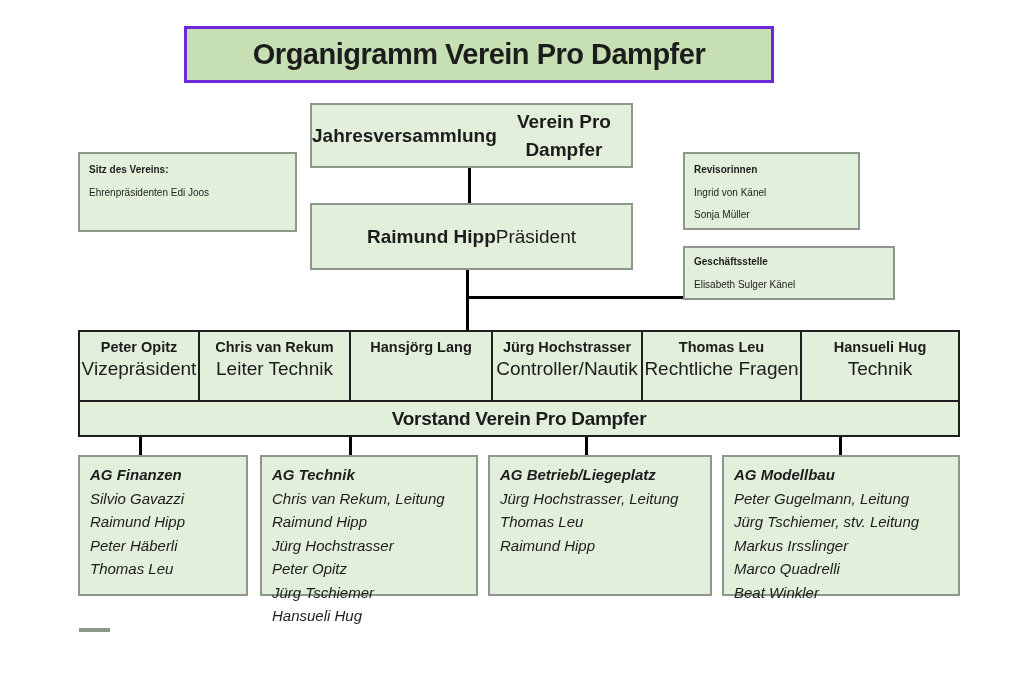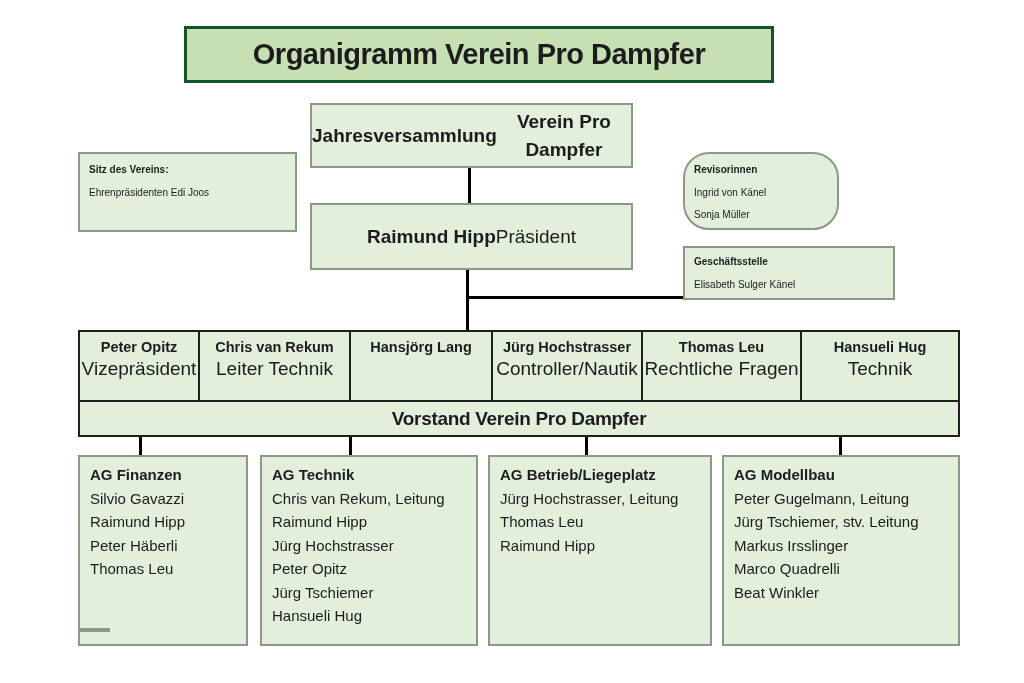--- a/index.html
+++ b/index.html
@@ -14,36 +14,36 @@
   }
   .box {
     position: absolute;
     background: #e2efda;
     border: 2px solid #8d978c;
   }
   .title-box {
     position: absolute;
     left: 184px; top: 26px; width: 590px; height: 57px;
     background: #c6e0b4;
-    border: 3px solid #14532d;
+    border: 3px solid #6d28d9;
     display: flex; align-items: center; justify-content: center;
   }
   .title-box .t {
     font-size: 29px; font-weight: bold; letter-spacing: -0.5px;
   }
   .center-txt { display: flex; flex-direction: row; align-items: center; justify-content: center; text-align: center; }
   .assembly { left: 310px; top: 103px; width: 323px; height: 65px; }
   .assembly div { font-size: 19px; font-weight: bold; line-height: 28px; }
   .president { left: 310px; top: 203px; width: 323px; height: 67px; }
   .president .nm { font-size: 19px; font-weight: bold; line-height: 28px; }
   .president .rl { font-size: 19px; line-height: 27px; }
   .side-box { padding: 5px 9px; font-size: 10px; line-height: 22.5px; }
   .side-box .hd { font-weight: bold; }
   .seat { left: 78px; top: 152px; width: 219px; height: 80px; }
-  .auditors { left: 683px; top: 152px; width: 156px; height: 78px; border-radius: 26px; }
+  .auditors { left: 683px; top: 152px; width: 177px; height: 78px; }
   .office { left: 683px; top: 246px; width: 212px; height: 54px; padding-top: 3px; }
   .line { position: absolute; background: #000000; }
   .board {
     position: absolute; left: 78px; top: 330px; width: 882px;
     background: #e2efda; border: 2px solid #1f1f1f;
   }
   .board-row { display: flex; height: 68px; }
   .board-cell {
     border-right: 2px solid #1f1f1f;
     padding-top: 5px;
@@ -52,21 +52,21 @@
   .board-cell:last-child { border-right: none; }
   .board-cell .nm { font-size: 14.5px; font-weight: bold; line-height: 21px; }
   .board-cell .rl { font-size: 19px; line-height: 21px; }
   .c1 { width: 120px; } .c2 { width: 151px; } .c3 { width: 142px; }
   .c4 { width: 150px; } .c5 { width: 159px; } .c6 { width: 156px; }
   .board-bar {
     border-top: 2px solid #1f1f1f; height: 35px;
     display: flex; align-items: center; justify-content: center;
   }
   .board-bar .t { font-size: 19px; font-weight: bold; letter-spacing: -0.3px; }
-  .ag { position: absolute; top: 455px; height: 191px; padding: 6px 10px; font-size: 15px; line-height: 23.5px; }
+  .ag { position: absolute; top: 455px; height: 141px; padding: 6px 10px; font-size: 15px; line-height: 23.5px; font-style: italic; }
   .ag .hd { font-weight: bold; }
   .ag1 { left: 78px;  width: 170px; }
   .ag2 { left: 260px; width: 218px; }
   .ag3 { left: 488px; width: 224px; }
   .ag4 { left: 722px; width: 238px; }
   .artifact { position: absolute; left: 79px; top: 628px; width: 31px; height: 4px; background: #8d978c; }
 </style>
 </head>
 <body>
 

